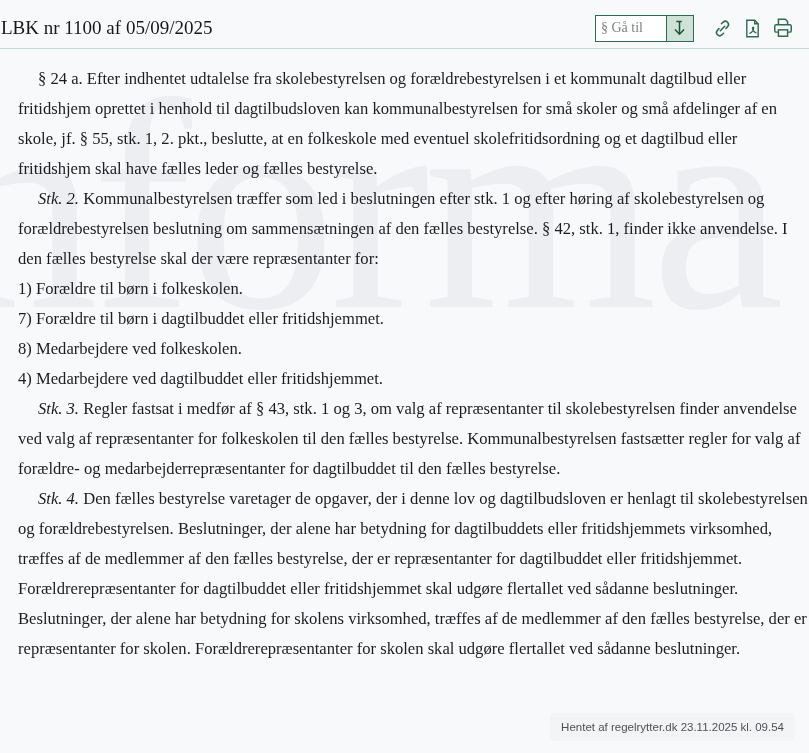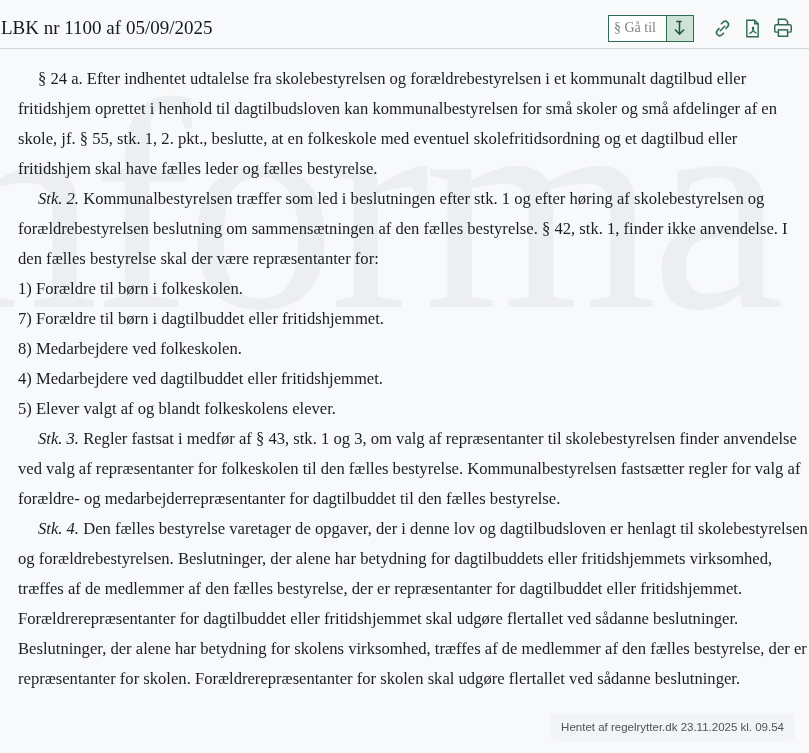--- a/index.html
+++ b/index.html
@@ -70,21 +70,21 @@
     align-items: center;
     gap: 0px;
   }
 
   
   #goto-box {
     display: flex;
     height: 27px;
     border: 1.5px solid #2f6b4f;
     background: #ffffff;
-    width: 86px;
+    width: 99px;
     margin-right: 15px;
     overflow: hidden;
   }
   #goto-input {
     flex: 1 1 auto;
     height: 100%;
     border: none;
     outline: none;
     background: transparent;
     font-family: "Liberation Serif", "DejaVu Serif", serif;
@@ -234,21 +234,20 @@
   </p>
 
   <p class="para indent">
     <span class="stk-label">Stk. 2.</span><span> Kommunalbestyrelsen træffer som led i beslutningen efter stk. 1 og efter høring af skolebestyrelsen og forældrebestyrelsen beslutning om sammensætningen af den fælles bestyrelse. § 42, stk. 1, finder ikke anvendelse. I den fælles bestyrelse skal der være repræsentanter for:</span>
   </p>
 
   <p class="list-item">1) Forældre til børn i folkeskolen.</p>
   <p class="list-item">7) Forældre til børn i dagtilbuddet eller fritidshjemmet.</p>
   <p class="list-item">8) Medarbejdere ved folkeskolen.</p>
   <p class="list-item">4) Medarbejdere ved dagtilbuddet eller fritidshjemmet.</p>
-  <p class="list-item">5) Elever valgt af og blandt folkeskolens elever.</p>
 
   <p class="para indent">
     <span class="stk-label">Stk. 3.</span><span> Regler fastsat i medfør af § 43, stk. 1 og 3, om valg af repræsentanter til skolebestyrelsen finder anvendelse ved valg af repræsentanter for folkeskolen til den fælles bestyrelse. Kommunalbestyrelsen fastsætter regler for valg af forældre- og medarbejderrepræsentanter for dagtilbuddet til den fælles bestyrelse.</span>
   </p>
 
   <p class="para indent">
     <span class="stk-label">Stk. 4.</span><span> Den fælles bestyrelse varetager de opgaver, der i denne lov og dagtilbudsloven er henlagt til skolebestyrelsen og forældrebestyrelsen. Beslutninger, der alene har betydning for dagtilbuddets eller fritidshjemmets virksomhed, træffes af de medlemmer af den fælles bestyrelse, der er repræsentanter for dagtilbuddet eller fritidshjemmet. Forældrerepræsentanter for dagtilbuddet eller fritidshjemmet skal udgøre flertallet ved sådanne beslutninger. Beslutninger, der alene har betydning for skolens virksomhed, træffes af de medlemmer af den fælles bestyrelse, der er repræsentanter for skolen. Forældrerepræsentanter for skolen skal udgøre flertallet ved sådanne beslutninger.</span>
   </p>
 
 </div>

